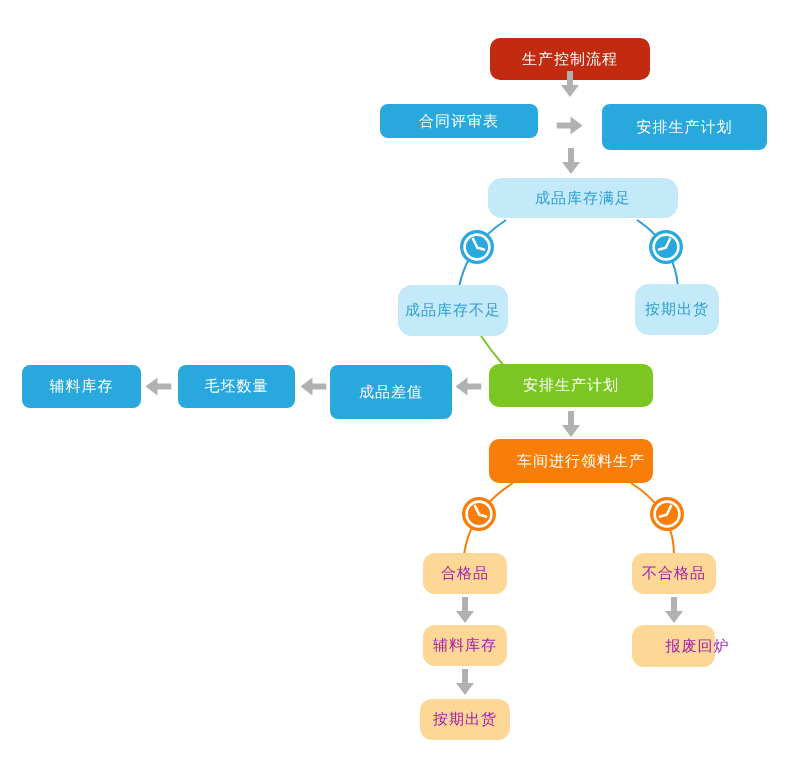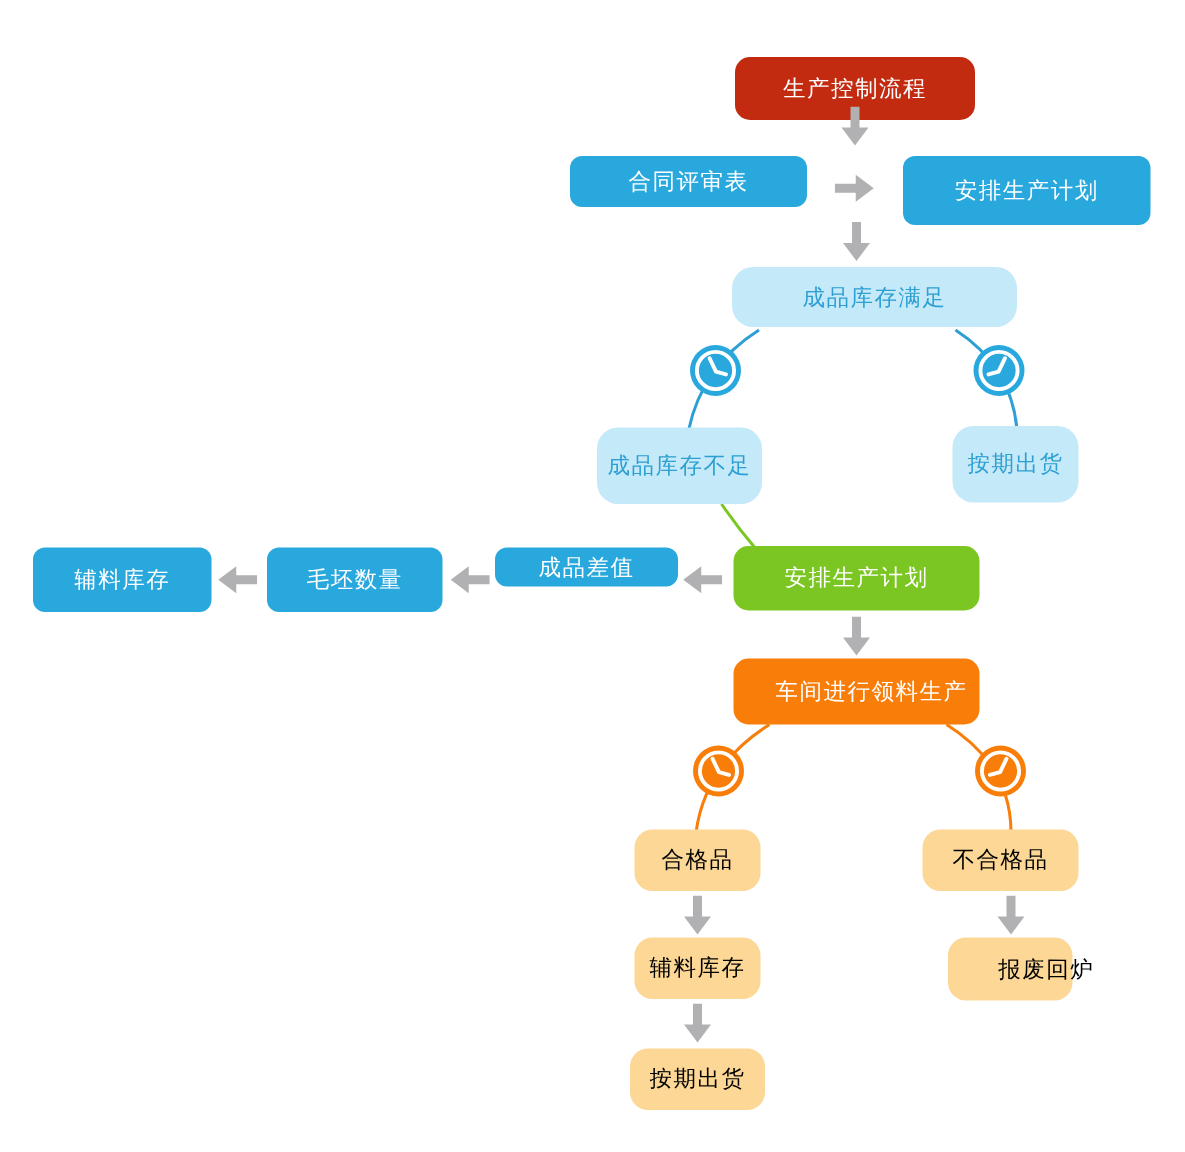--- a/index.html
+++ b/index.html
@@ -10,21 +10,21 @@
     position:absolute;
     display:flex;align-items:center;justify-content:center;
     font-size:15px;letter-spacing:1px;
     box-sizing:border-box;white-space:nowrap;
   }
   .red{background:#c32b10;color:#fff;border-radius:10px;margin-top:12px;}
   .blue{background:#29a8dd;color:#fff;border-radius:8px;}
   .green{background:#7cc623;color:#fff;border-radius:10px;}
   .orange{background:#f87d09;color:#fff;border-radius:10px;padding-left:20px;}
   .lightblue{background:#c4e9f9;color:#2d9fd2;border-radius:14px;}
-  .lightorange{background:#fcd795;color:#000000;border-radius:12px;}
+  .lightorange{background:#fcd795;color:#a21caf;border-radius:12px;}
 
   .lines{position:absolute;left:0;top:0;width:790px;height:768px;}
 
   .arrow{position:absolute;color:#b1b1b4;}
   .rot-left{transform:rotate(90deg);}
   .rot-right{transform:rotate(-90deg);}
 
   .clock{position:absolute;width:36px;height:36px;}
   .clock-blue{color:#29a8dd;}
   .clock-orange{color:#f87d09;}
@@ -68,31 +68,31 @@
   <div class="node blue" style="left:602px;top:104px;width:165px;height:46px;">安排生产计划</div>
 
   <div class="node lightblue" style="left:488px;top:178px;width:190px;height:40px;">成品库存满足</div>
 
   <div class="node lightblue" style="left:398px;top:285px;width:110px;height:51px;">成品库存不足</div>
 
   <div class="node lightblue" style="left:635px;top:284px;width:84px;height:51px;">按期出货</div>
 
   <div class="node green" style="left:489px;top:364px;width:164px;height:43px;">安排生产计划</div>
 
-  <div class="node blue" style="left:330px;top:365px;width:122px;height:26px;">成品差值</div>
+  <div class="node blue" style="left:330px;top:365px;width:122px;height:54px;">成品差值</div>
 
   <div class="node blue" style="left:178px;top:365px;width:117px;height:43px;">毛坯数量</div>
 
   <div class="node blue" style="left:22px;top:365px;width:119px;height:43px;">辅料库存</div>
 
   <div class="node orange" style="left:489px;top:439px;width:164px;height:44px;">车间进行领料生产</div>
 
   <div class="node lightorange" style="left:423px;top:553px;width:84px;height:41px;">合格品</div>
 
-  <div class="node lightorange" style="left:615px;top:553px;width:104px;height:41px;">不合格品</div>
+  <div class="node lightorange" style="left:632px;top:553px;width:84px;height:41px;">不合格品</div>
 
   <div class="node lightorange" style="left:423px;top:625px;width:84px;height:41px;">辅料库存</div>
 
   <div class="node lightorange" style="left:632px;top:625px;width:83px;height:42px;padding-left:48px;">报废回炉</div>
 
   <div class="node lightorange" style="left:420px;top:699px;width:90px;height:41px;">按期出货</div>
 
   <svg class="clock clock-blue" style="left:459px;top:229px;">
       <use href="#clock-left"></use>
     </svg>

